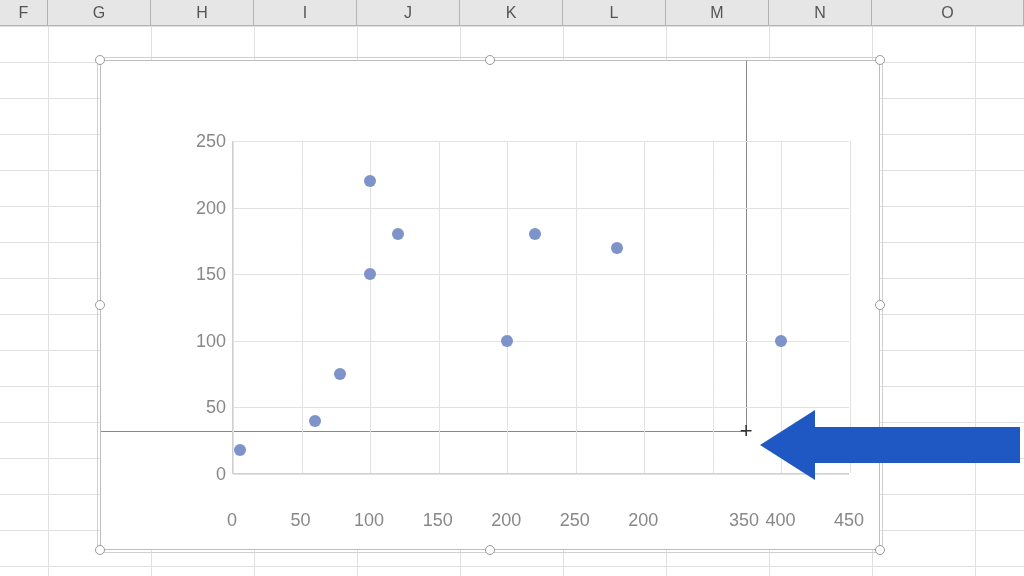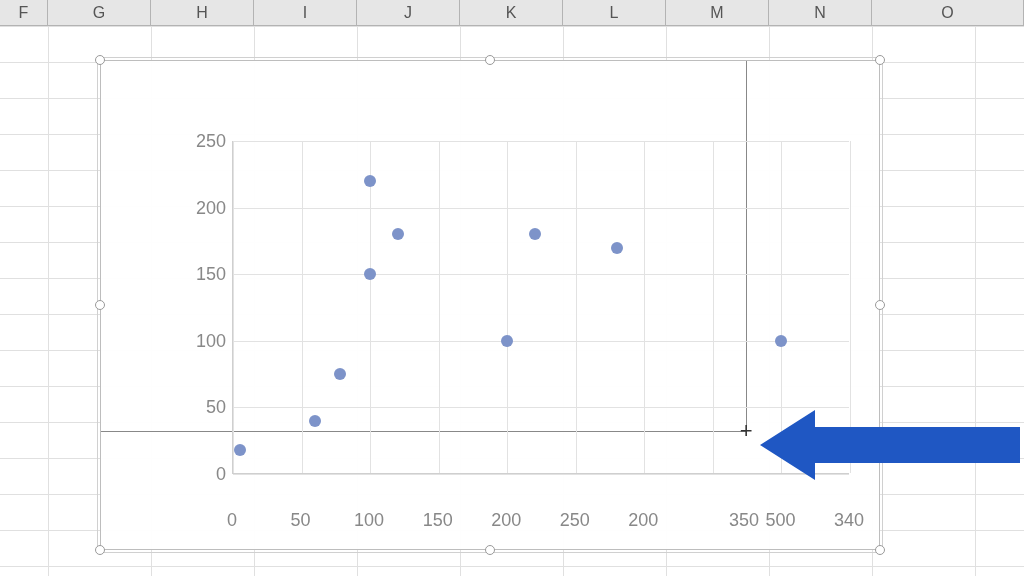--- a/index.html
+++ b/index.html
@@ -169,22 +169,22 @@
       </div>
     <div id="xticks">
         <div class="xtick" style="left: 64px;">0</div>
         <div class="xtick" style="left: 132.556px;">50</div>
         <div class="xtick" style="left: 201.111px;">100</div>
         <div class="xtick" style="left: 269.667px;">150</div>
         <div class="xtick" style="left: 338.222px;">200</div>
         <div class="xtick" style="left: 406.778px;">250</div>
         <div class="xtick" style="left: 475.333px;">200</div>
         <div class="xtick" style="left: 576px;">350</div>
-        <div class="xtick" style="left: 612.444px;">500</div>
-        <div class="xtick" style="left: 681px;">340</div>
+        <div class="xtick" style="left: 612.444px;">400</div>
+        <div class="xtick" style="left: 681px;">450</div>
       </div>
     <div id="crossPlus" class="crosshair-plus" style="left: 578.167px; top: 300.376px;">+</div>
   </div>
 </div>
 
 <svg class="arrow" style="left:760px; top:405px; width:260px; height:80px;" viewBox="0 0 260 80">
   <polygon points="0,40 55,5 55,22 260,22 260,58 55,58 55,75" fill="#1f57c3"></polygon>
 </svg>
 
 </body></html>

